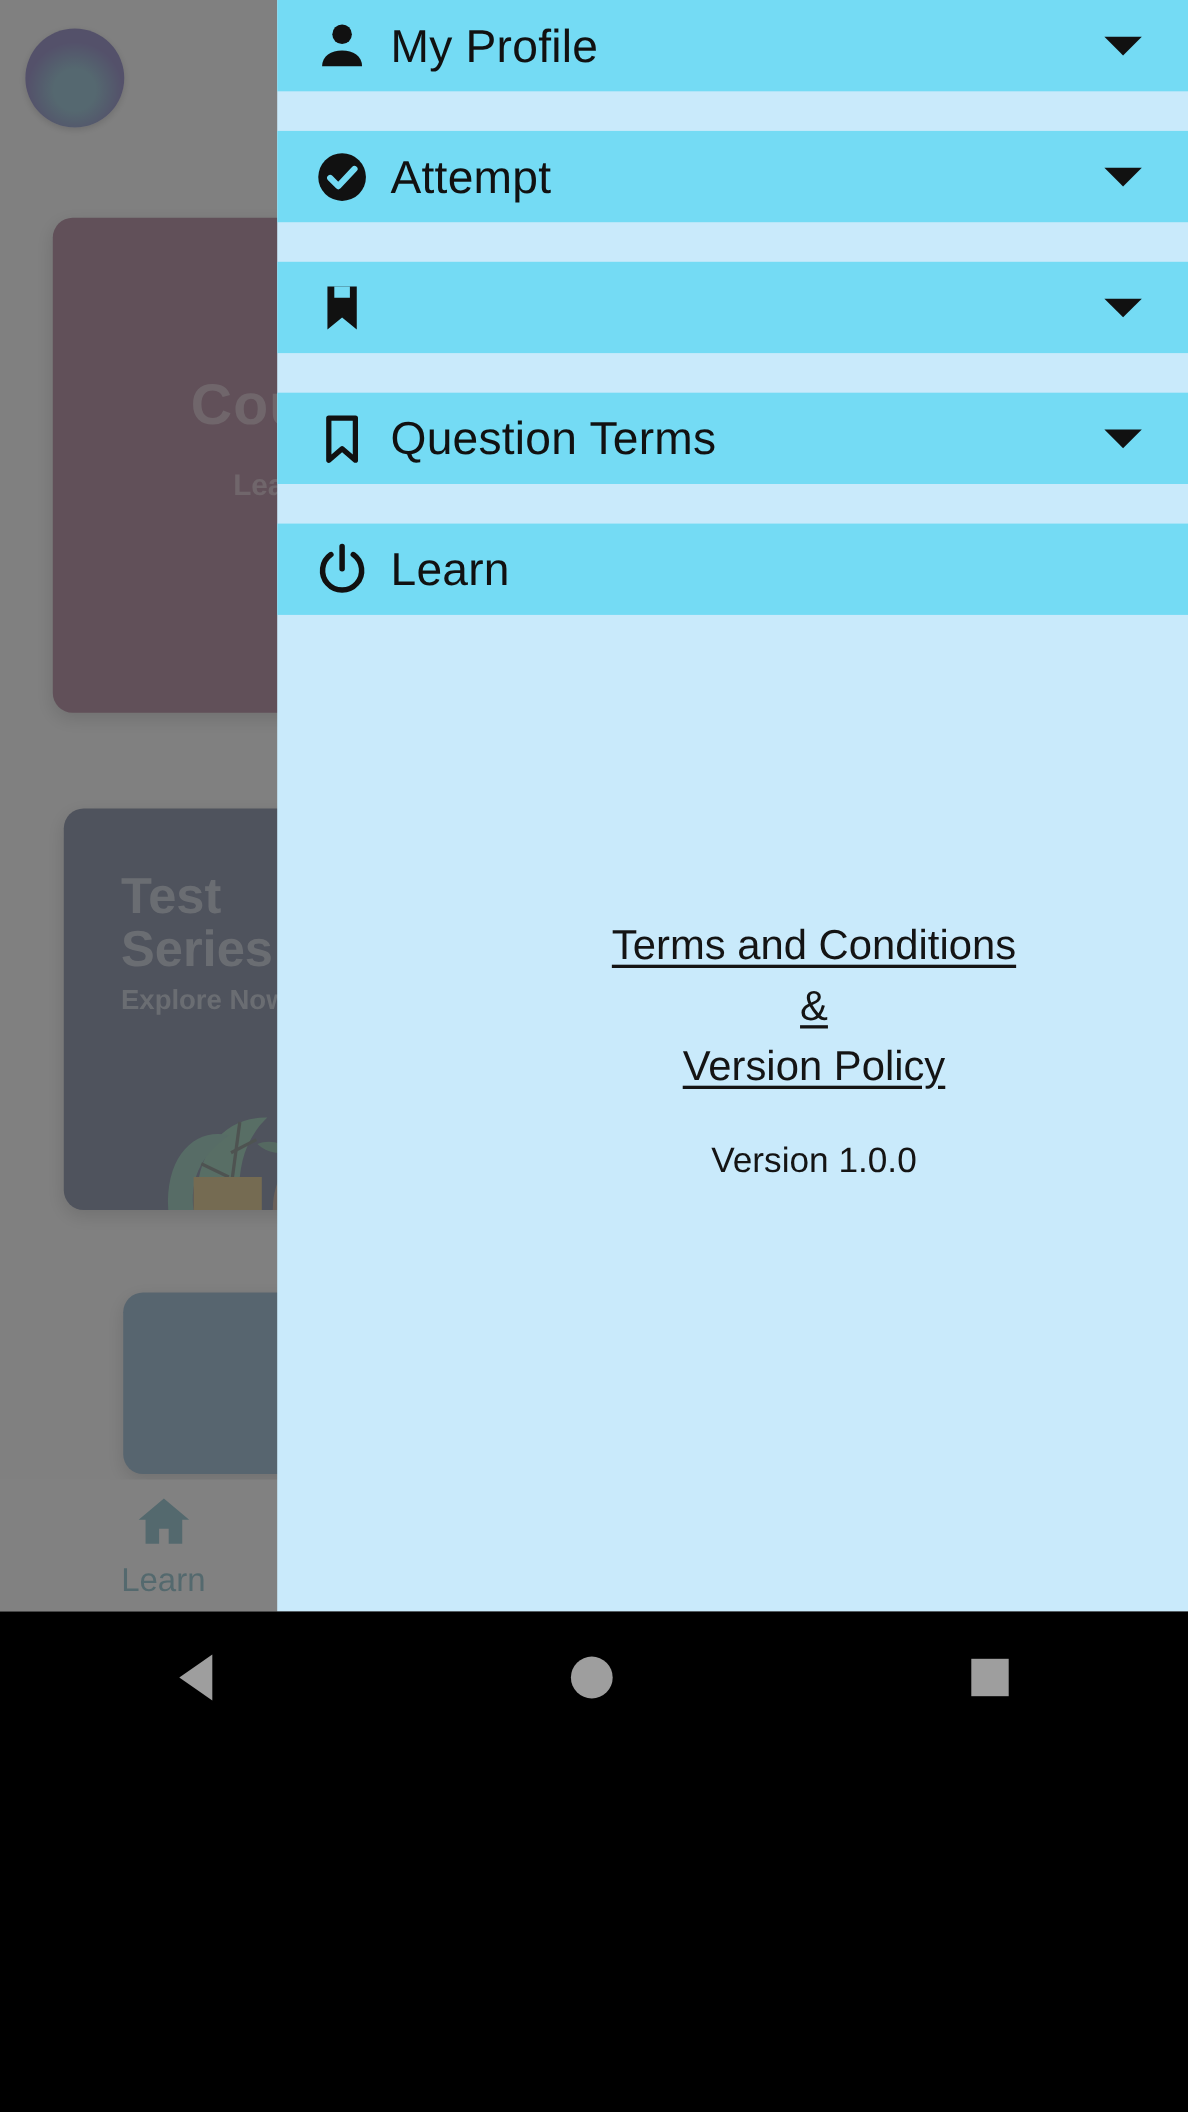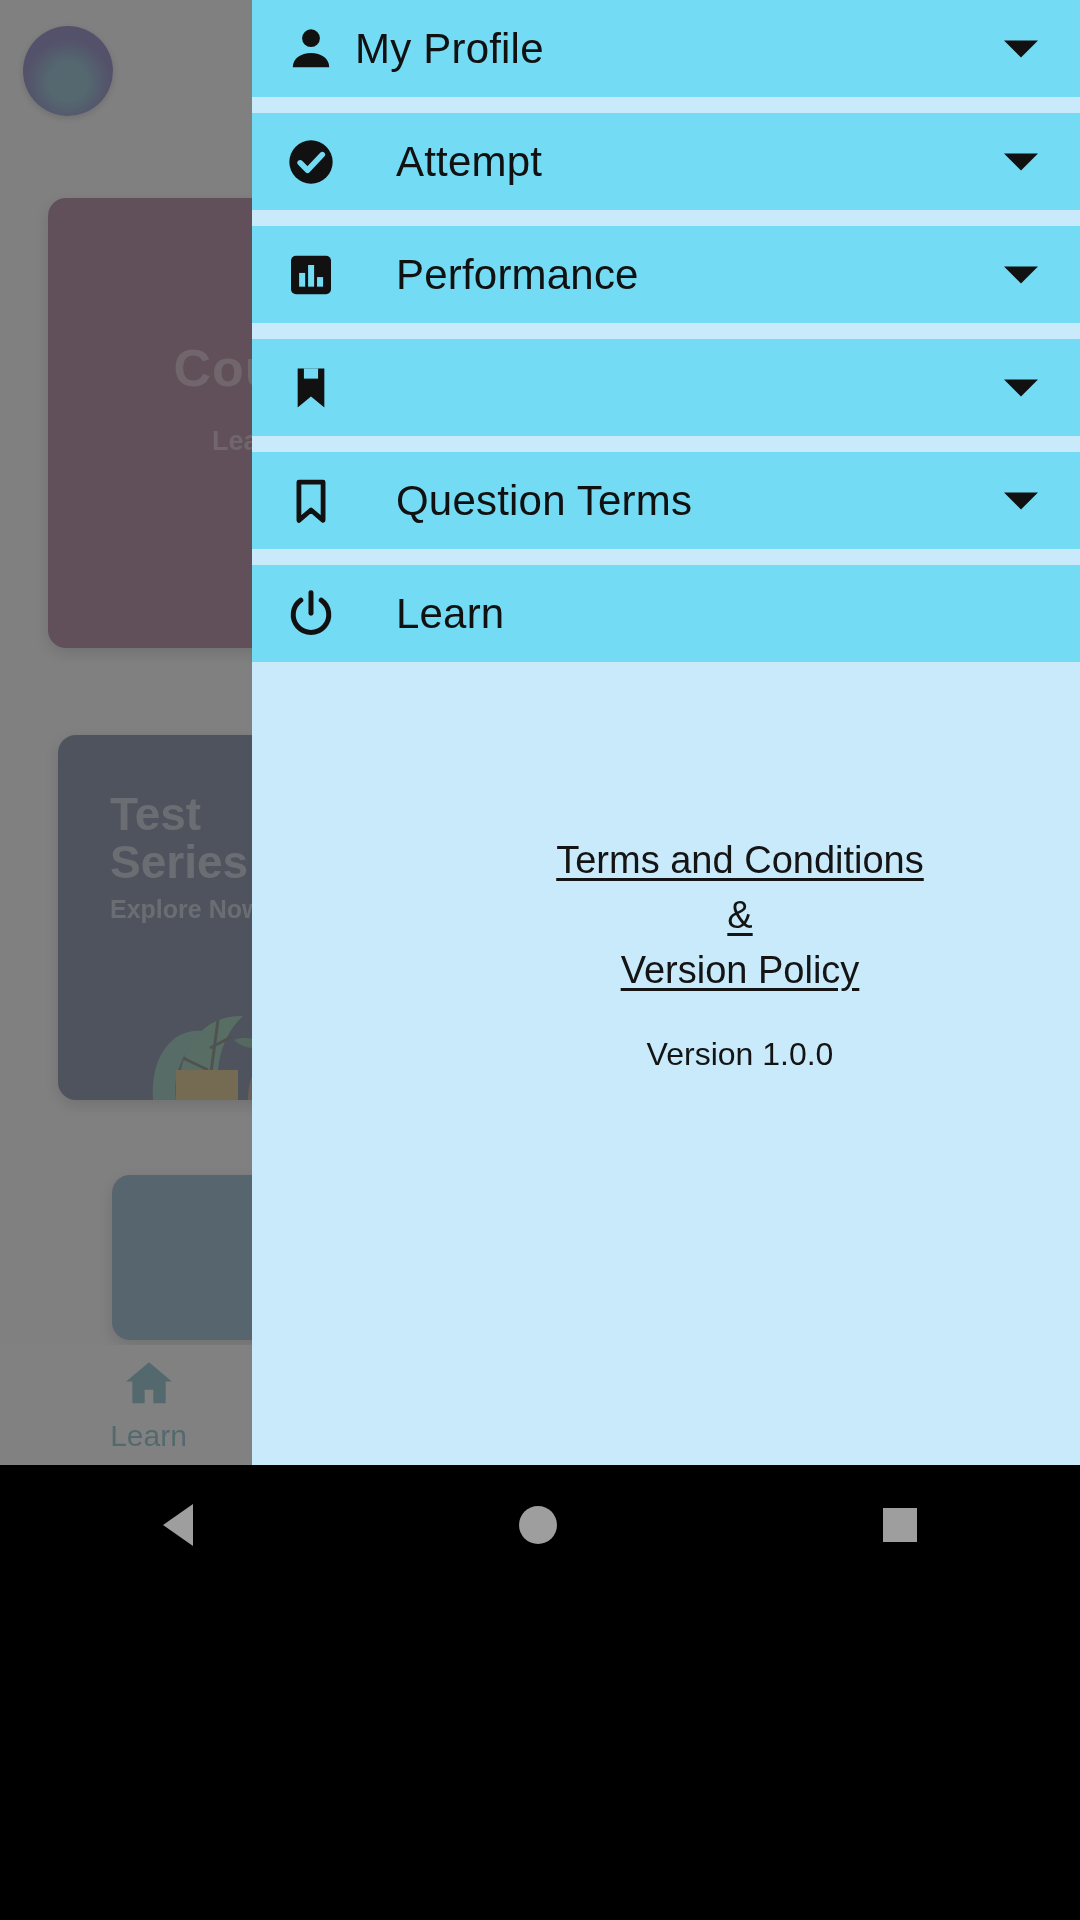--- a/index.html
+++ b/index.html
@@ -77,24 +77,24 @@
   }
 
   
   .drawer {
     position:absolute; left:252px; top:0; width:828px; height:1465px;
     background:#c9eafb;
     overflow:hidden;
   }
   .menu-list { position:absolute; left:0; top:0; width:828px; }
   .menu-row {
-    position:relative; height:97px; background:#74dbf4;
+    position:relative; height:83px; background:#74dbf4;
     display:flex; align-items:center;
   }
-  .menu-row + .menu-row { margin-top:16px;gap:41px; }
+  .menu-row + .menu-row { margin-top:36px; }
   .menu-row .m-icon {
     width:56px; height:56px; margin-left:31px; margin-right:16px;
     display:flex; align-items:center; justify-content:center;
     flex:0 0 auto;
   }
   .menu-row .m-label {
     font-size:42px; color:#111; letter-spacing:.2px; white-space:nowrap;
   }
   .menu-row .m-chevron {
     position:absolute; right:42px; top:50%; transform:translateY(-50%);
@@ -203,32 +203,20 @@
         <span class="m-icon">
           <svg width="52" height="52" viewBox="0 0 24 24">
               <circle cx="12" cy="12" r="10" fill="#111"></circle>
               <path d="M7 12.4 L10.4 15.8 L17.2 8.6" stroke="#74dbf4" stroke-width="2.6" fill="none" stroke-linecap="round" stroke-linejoin="round"></path>
             </svg>
         </span>
         <span class="m-label">Attempt</span>
         <span class="m-chevron"></span>
       </div>
 
-      <div class="menu-row">
-        <span class="m-icon">
-          <svg width="50" height="50" viewBox="0 0 24 24">
-              <rect x="2.4" y="2.8" width="19.2" height="18.4" rx="2.4" fill="#111"></rect>
-              <rect x="6.3" y="11" width="2.9" height="6.6" fill="#74dbf4"></rect>
-              <rect x="10.6" y="7.2" width="2.9" height="10.4" fill="#74dbf4"></rect>
-              <rect x="14.9" y="13" width="2.9" height="4.6" fill="#74dbf4"></rect>
-            </svg>
-        </span>
-        <span class="m-label">Performance</span>
-        <span class="m-chevron"></span>
-      </div>
 
       <div class="menu-row">
         <span class="m-icon">
           <svg width="50" height="50" viewBox="0 0 24 24">
               <path d="M5.6 2.6h12.8v18.8L12 16.1 5.6 21.4Z" fill="#111"></path>
               <path d="M8.6 2.6h6.8v4.9H8.6Z" fill="#74dbf4"></path>
             </svg>
         </span>
         <span class="m-chevron"></span>
       </div>

